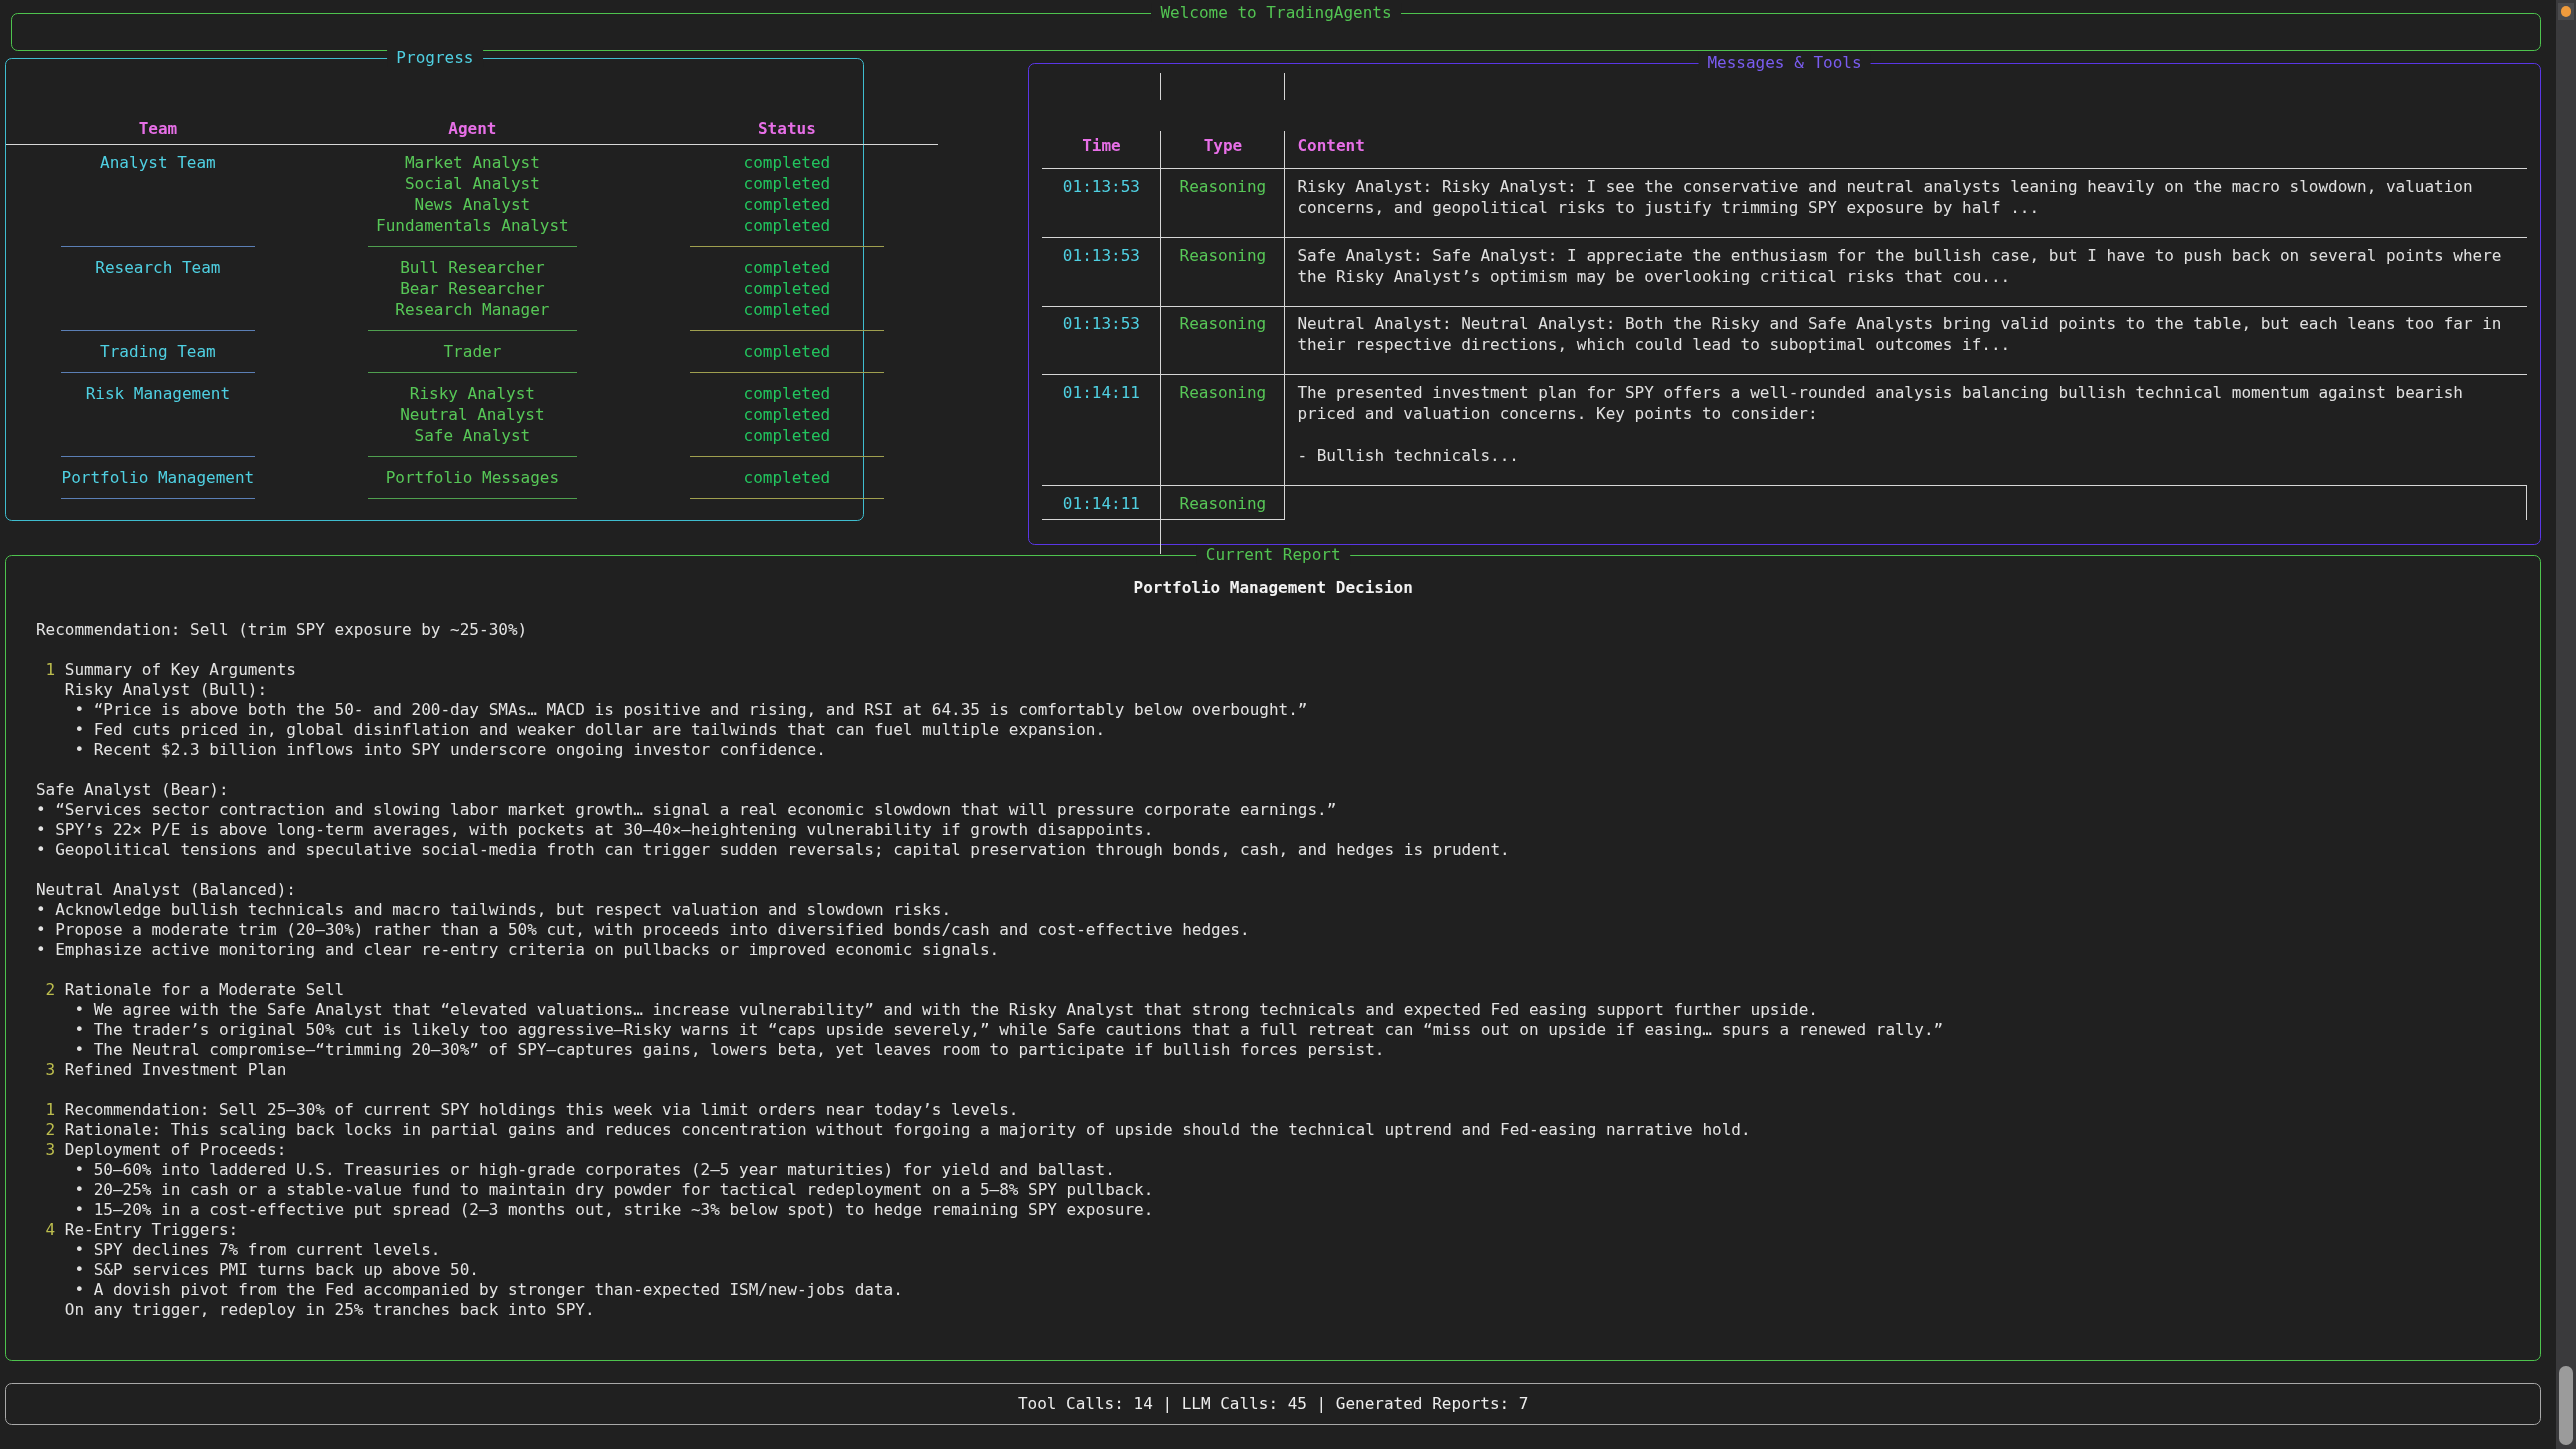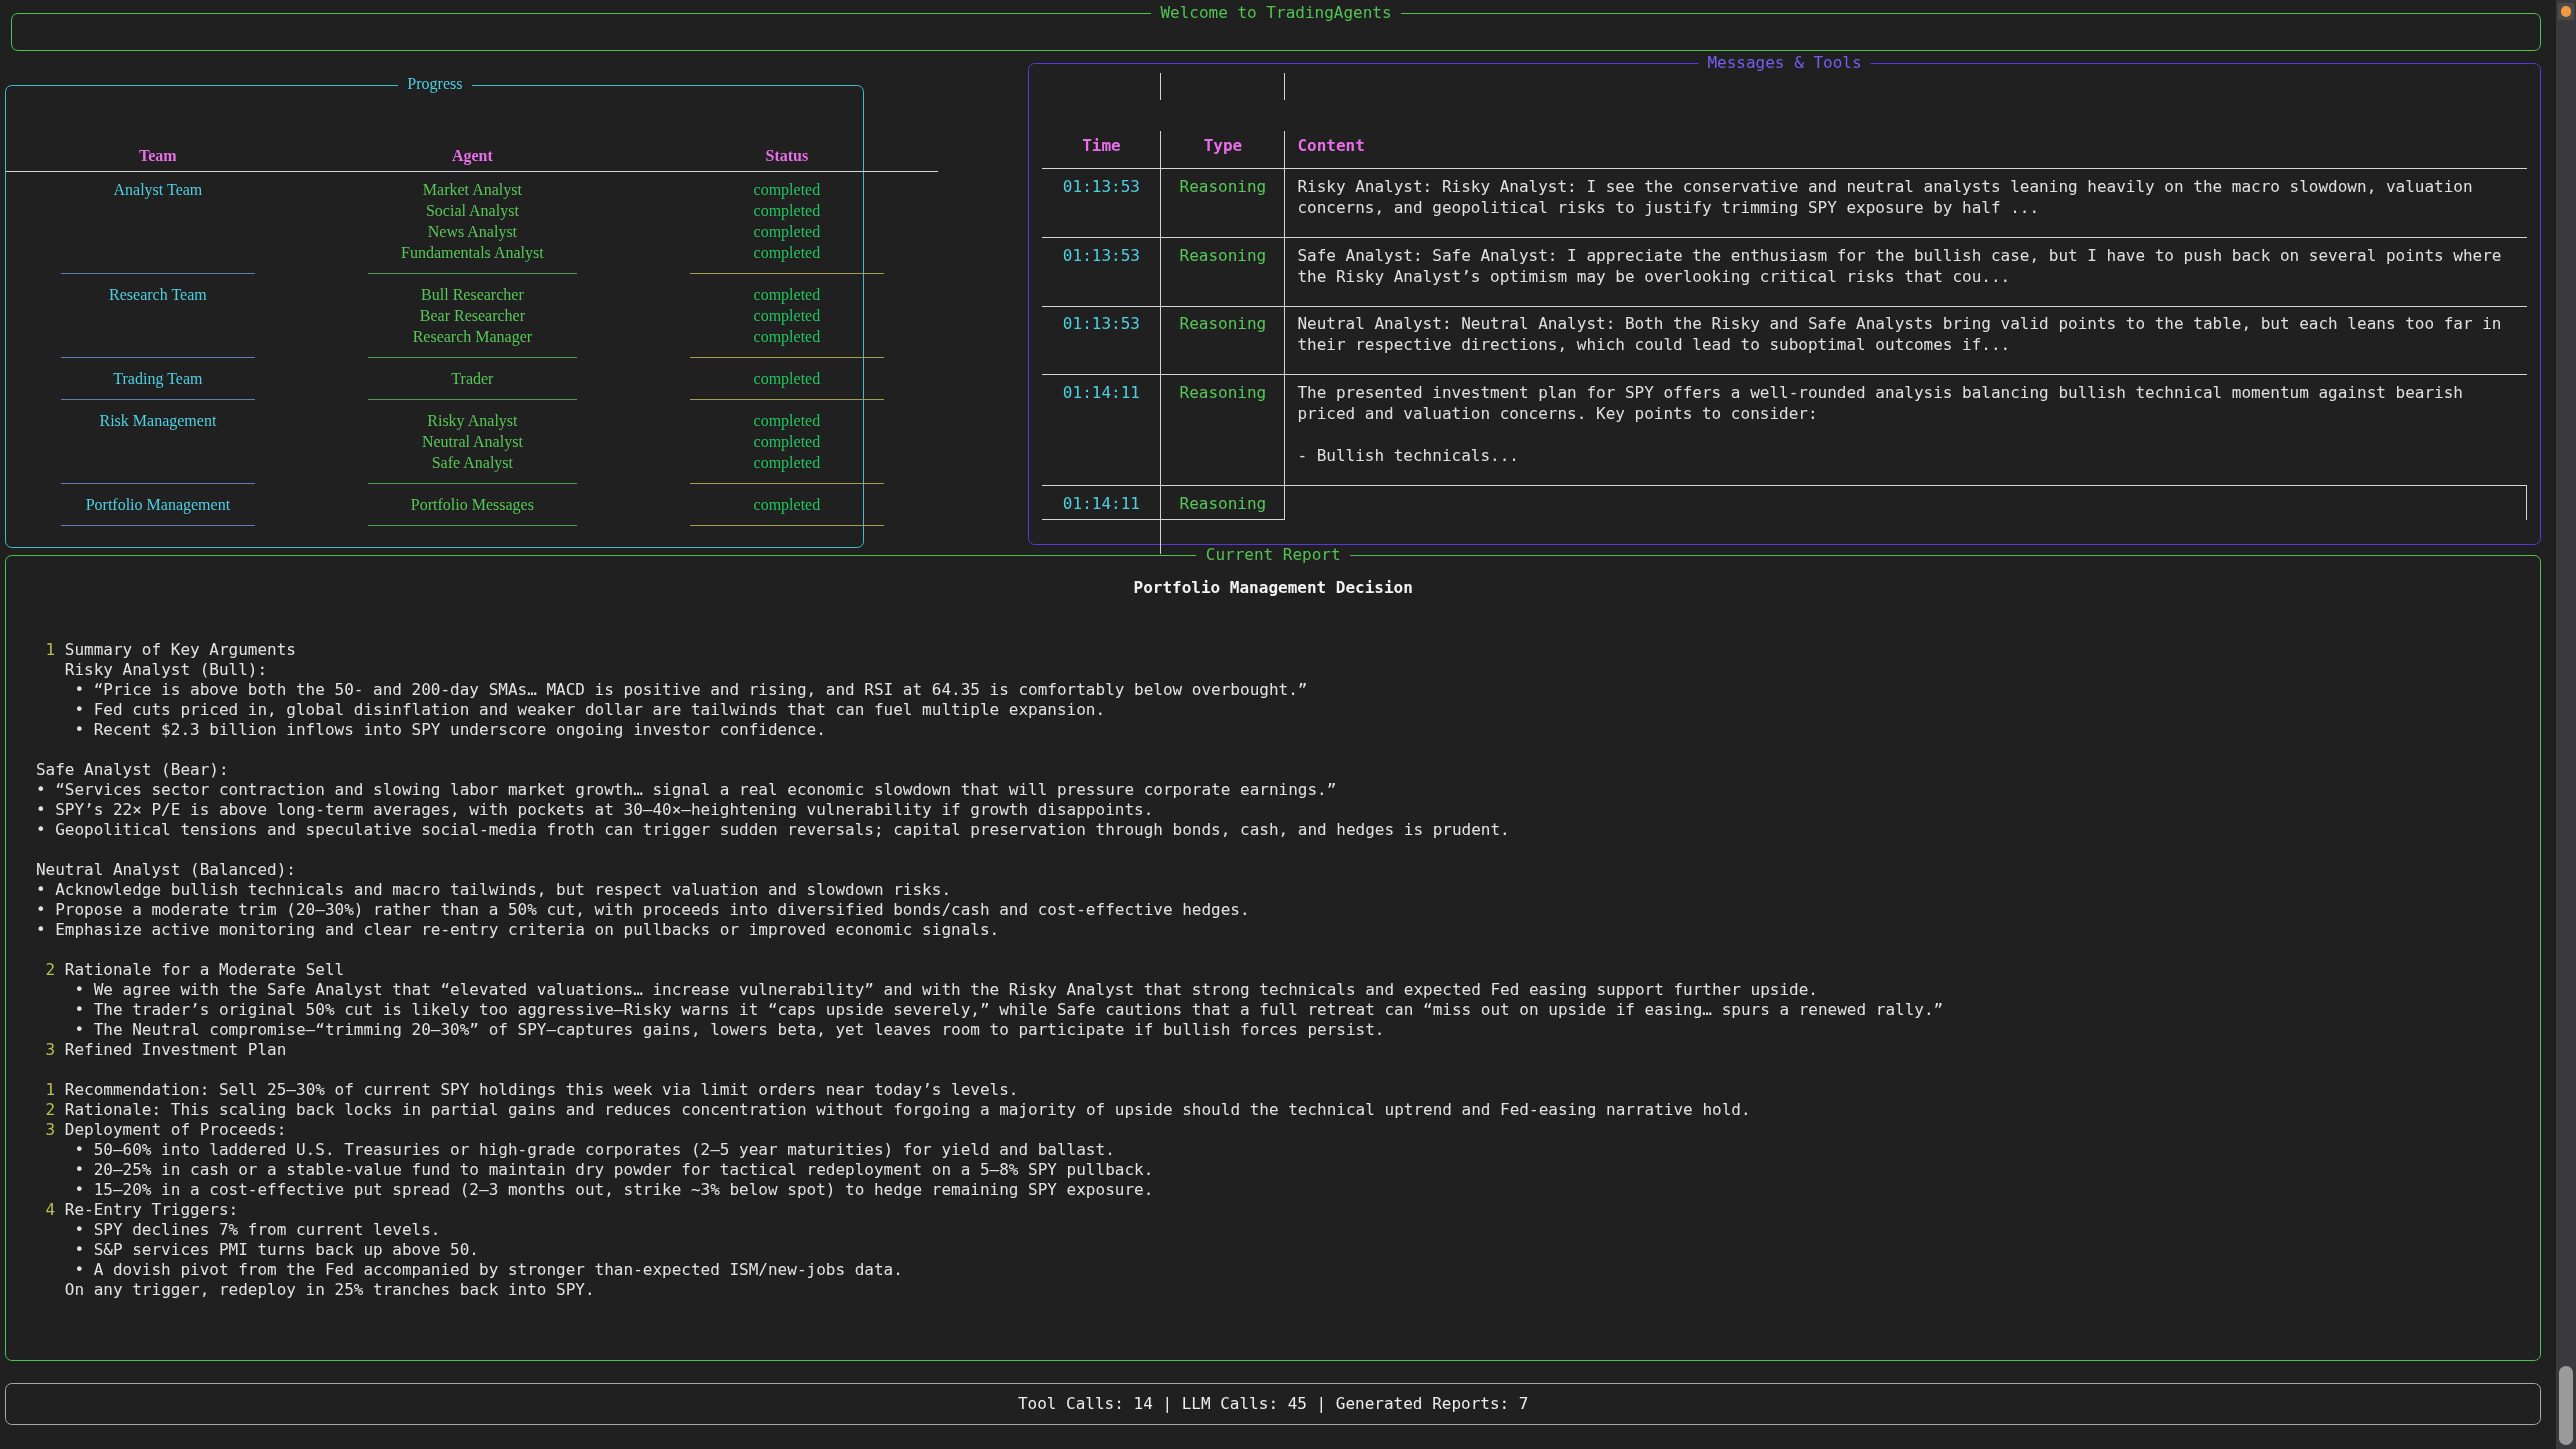--- a/index.html
+++ b/index.html
@@ -18,21 +18,21 @@
     background:#202020; padding:0 9.4px; white-space:nowrap; font-size:16px;
   }
   .green-t  { color:#52c352; }
   .cyan-t   { color:#4fd0e2; }
   .purple-t { color:#7a5cf0; }
 
   
   .welcome { left:11px; right:35px; top:13.4px; height:38px; border-color:#4ec34e; }
 
   
-  .progress { left:5.4px;   top:85px; width:859px; height:463px; border-color:#3fbdcf;font-family:Liberation Serif, serif; }
+  .progress { left:5.4px;   top:58px; width:859px; height:463px; border-color:#3fbdcf; }
   .messages { left:1028px; top:63px; right:35px;  height:482px; border-color:#5a36e6; }
 
   
   .ptable {
     display:grid; grid-template-columns:303px 326px 303px;
     margin:59px auto 0 auto; width:932px; line-height:21px;
   }
   .pcell   { text-align:center; white-space:pre; }
   .phead   { color:#e76fe7; font-weight:bold; text-align:center; padding-bottom:5.4px; }
   .pheadsep{ grid-column:1 / -1; border-bottom:1.3px solid #d8d8d8; margin-bottom:6.7px; }
@@ -210,20 +210,21 @@
       <div class="mfiller vline"></div>
       <div class="mfiller vline"></div>
       <div class="mfiller"></div>
     </div>
 </div>
 
 <div class="panel report">
   <span class="ptitle green-t">Current Report</span>
   <div class="rheading">Portfolio Management Decision</div>
   <div class="rbody">
+      <div class="rline">Recommendation: Sell (trim SPY exposure by ~25-30%)</div>
       <div class="rline"></div>
       <div class="rline"><span> </span><span class="rnum">1</span><span> Summary of Key Arguments</span></div>
       <div class="rline">   Risky Analyst (Bull):</div>
       <div class="rline">    • “Price is above both the 50- and 200-day SMAs… MACD is positive and rising, and RSI at 64.35 is comfortably below overbought.”</div>
       <div class="rline">    • Fed cuts priced in, global disinflation and weaker dollar are tailwinds that can fuel multiple expansion.</div>
       <div class="rline">    • Recent $2.3 billion inflows into SPY underscore ongoing investor confidence.</div>
       <div class="rline"></div>
       <div class="rline">Safe Analyst (Bear):</div>
       <div class="rline">• “Services sector contraction and slowing labor market growth… signal a real economic slowdown that will pressure corporate earnings.”</div>
       <div class="rline">• SPY’s 22× P/E is above long-term averages, with pockets at 30–40×—heightening vulnerability if growth disappoints.</div>

